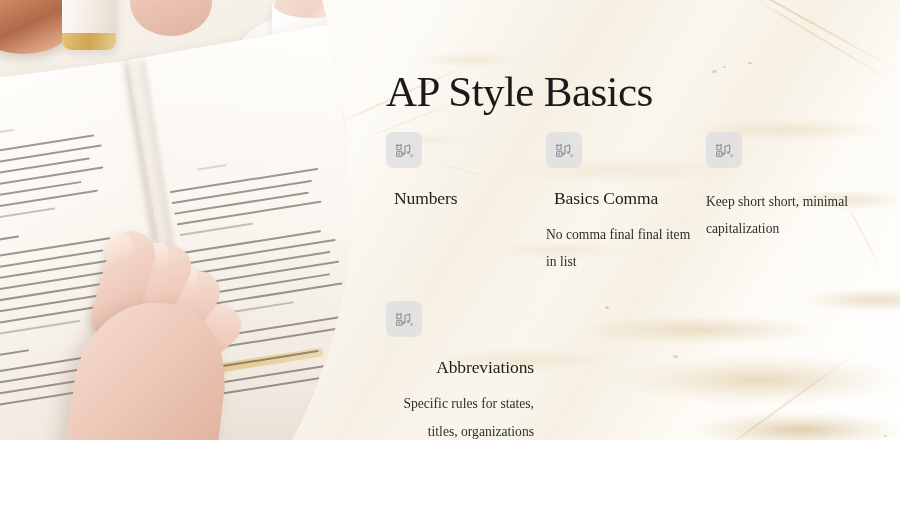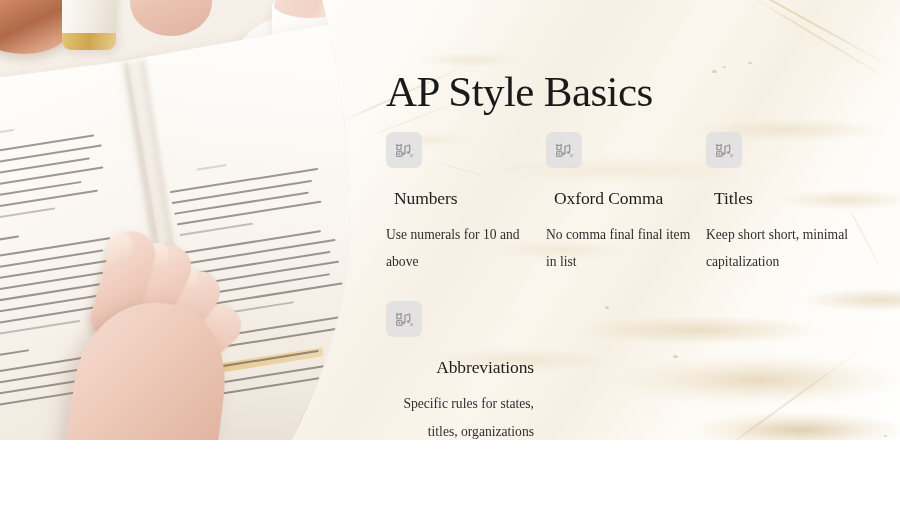--- a/index.html
+++ b/index.html
@@ -467,54 +467,52 @@
               <path d="M3.2 5.2l1.6 1.6M8.8 5.2L7.2 6.8" stroke="#9a9a9e" stroke-width="1.4" stroke-linecap="round"></path>
               <rect x="3.2" y="14" width="6.4" height="5.6" rx="1.1" fill="none" stroke="#9a9a9e" stroke-width="1.6"></rect>
               <circle cx="6.4" cy="16.8" r="1.3" fill="#9a9a9e"></circle>
               <path d="M13.2 16.4V7.6l5.6-1.4v8.6" fill="none" stroke="#9a9a9e" stroke-width="1.6" stroke-linejoin="round"></path>
               <circle cx="11.6" cy="16.6" r="1.7" fill="#9a9a9e"></circle>
               <circle cx="17.2" cy="15.1" r="1.7" fill="#9a9a9e"></circle>
               <path d="M20 17.6l2.2 2.2M22.2 17.6L20 19.8" stroke="#b4b4b8" stroke-width="1.3" stroke-linecap="round"></path>
             </svg>
           </div>
           <h2 class="item-title">Numbers</h2>
-          <p class="item-desc">Use numerals for 10 and above</p>
         </div>
 
         <div class="item">
           <div class="icon-box">
             <svg width="20" height="20" viewBox="0 0 24 24" aria-hidden="true">
               <path d="M3.5 6.5h5v5h-5z" fill="none" stroke="#9a9a9e" stroke-width="1.6"></path>
               <path d="M3.2 5.2l1.6 1.6M8.8 5.2L7.2 6.8" stroke="#9a9a9e" stroke-width="1.4" stroke-linecap="round"></path>
               <rect x="3.2" y="14" width="6.4" height="5.6" rx="1.1" fill="none" stroke="#9a9a9e" stroke-width="1.6"></rect>
               <circle cx="6.4" cy="16.8" r="1.3" fill="#9a9a9e"></circle>
               <path d="M13.2 16.4V7.6l5.6-1.4v8.6" fill="none" stroke="#9a9a9e" stroke-width="1.6" stroke-linejoin="round"></path>
               <circle cx="11.6" cy="16.6" r="1.7" fill="#9a9a9e"></circle>
               <circle cx="17.2" cy="15.1" r="1.7" fill="#9a9a9e"></circle>
               <path d="M20 17.6l2.2 2.2M22.2 17.6L20 19.8" stroke="#b4b4b8" stroke-width="1.3" stroke-linecap="round"></path>
             </svg>
           </div>
-          <h2 class="item-title">Oxford Comma</h2>
+          <h2 class="item-title">Basics Comma</h2>
           <p class="item-desc">No comma final final item in list</p>
         </div>
 
         <div class="item item-wide">
           <div class="icon-box">
             <svg width="20" height="20" viewBox="0 0 24 24" aria-hidden="true">
               <path d="M3.5 6.5h5v5h-5z" fill="none" stroke="#9a9a9e" stroke-width="1.6"></path>
               <path d="M3.2 5.2l1.6 1.6M8.8 5.2L7.2 6.8" stroke="#9a9a9e" stroke-width="1.4" stroke-linecap="round"></path>
               <rect x="3.2" y="14" width="6.4" height="5.6" rx="1.1" fill="none" stroke="#9a9a9e" stroke-width="1.6"></rect>
               <circle cx="6.4" cy="16.8" r="1.3" fill="#9a9a9e"></circle>
               <path d="M13.2 16.4V7.6l5.6-1.4v8.6" fill="none" stroke="#9a9a9e" stroke-width="1.6" stroke-linejoin="round"></path>
               <circle cx="11.6" cy="16.6" r="1.7" fill="#9a9a9e"></circle>
               <circle cx="17.2" cy="15.1" r="1.7" fill="#9a9a9e"></circle>
               <path d="M20 17.6l2.2 2.2M22.2 17.6L20 19.8" stroke="#b4b4b8" stroke-width="1.3" stroke-linecap="round"></path>
             </svg>
           </div>
-          <h2 class="item-title">Titles</h2>
           <p class="item-desc">Keep short short, minimal capitalization</p>
         </div>
 
       </div>
 
       <div class="row row-2">
 
         <div class="item">
           <div class="icon-box">
             <svg width="20" height="20" viewBox="0 0 24 24" aria-hidden="true">

